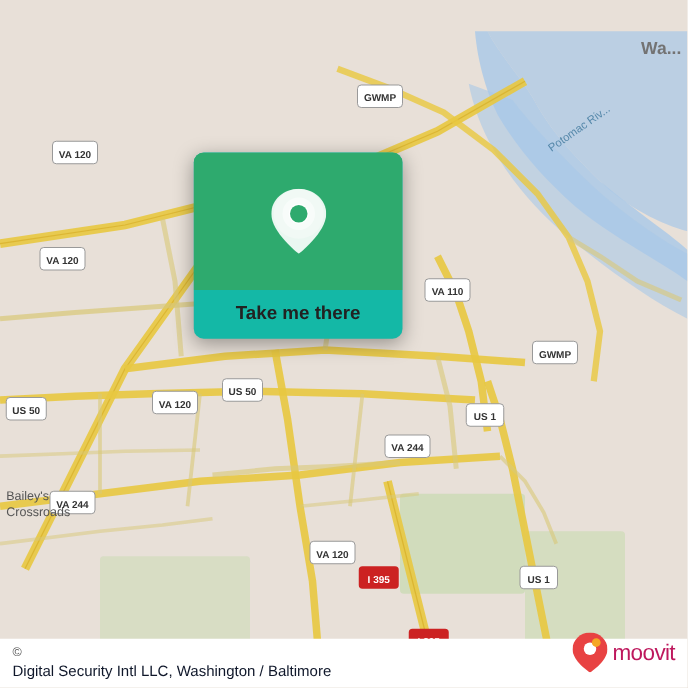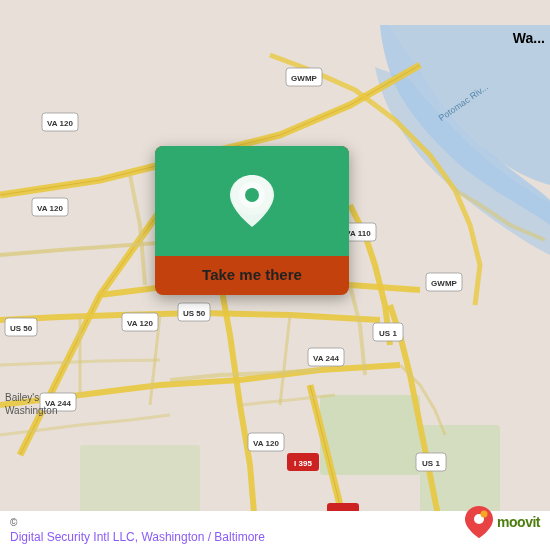--- a/index.html
+++ b/index.html
@@ -33,24 +33,24 @@
       position: absolute;
       top: 0;
       left: 0;
       width: 100%;
       height: 100%;
     }
 
     
     #popup-card {
       position: absolute;
-      top: 146px;
+      top: 122px;
       left: 155px;
-      width: 194px;
-      background: #c2410c;
+      width: 167px;
+      background: #14b8a6;
       border-radius: 8px;
       box-shadow: 0 4px 15px rgba(0,0,0,0.35);
       overflow: hidden;
       z-index: 10;
     }
 
     #popup-green-area {
       background-color: #2eaa6e;
       width: 100%;
       height: 110px;
@@ -90,39 +90,39 @@
     #osm-credit {
       font-size: 10px;
       color: #555;
       display: flex;
       align-items: center;
       gap: 4px;
     }
 
     #location-name {
       font-size: 12px;
-      color: #8b5cf6;
+      color: #0f172a;
       font-weight: 500;
     }
 
     
     #moovit-logo {
       position: absolute;
       bottom: 12px;
       right: 10px;
       display: flex;
       align-items: center;
       gap: 4px;
       z-index: 11;
     }
 
     #moovit-text {
-      font-size: 14px;
-      font-weight: 700;
-      color: #4d7c0f;
+      font-size: 18px;
+      font-weight: 400;
+      color: #be185d;
       letter-spacing: -0.5px;
     }
   </style>
 </head>
 <body>
 
 <div id="map-container">
 
   <div id="map-bg"></div>
 
@@ -246,20 +246,20 @@
 
     <svg width="28" height="32" viewBox="0 0 28 32">
       <path d="M14,0 C6.3,0 0,6 0,13.4 C0,23 14,32 14,32 C14,32 28,23 28,13.4 C28,6 21.7,0 14,0 Z" fill="#e84242"></path>
       <circle cx="14" cy="13" r="5" fill="white"></circle>
       <circle cx="19" cy="8" r="3.5" fill="#f5a623"></circle>
     </svg>
     <span id="moovit-text">moovit</span>
   </div>
 
   <div style="position:absolute; bottom:133px; left:5px; font-size:10px; color:#555; line-height:1.3; z-index:5;">
-    <span>Bailey's</span><br><span>Washington</span>
-  </div>
-
-  <div style="position:absolute; top:30px; right:5px; font-size:14px; font-weight:600; color:#000000; z-index:5;">
+    <span>Bailey's</span><br><span>Crossroads</span>
+  </div>
+
+  <div style="position:absolute; top:30px; right:5px; font-size:14px; font-weight:600; color:#737373; z-index:5;">
     Wa...
   </div>
 
 </div>
 
 </body></html>

